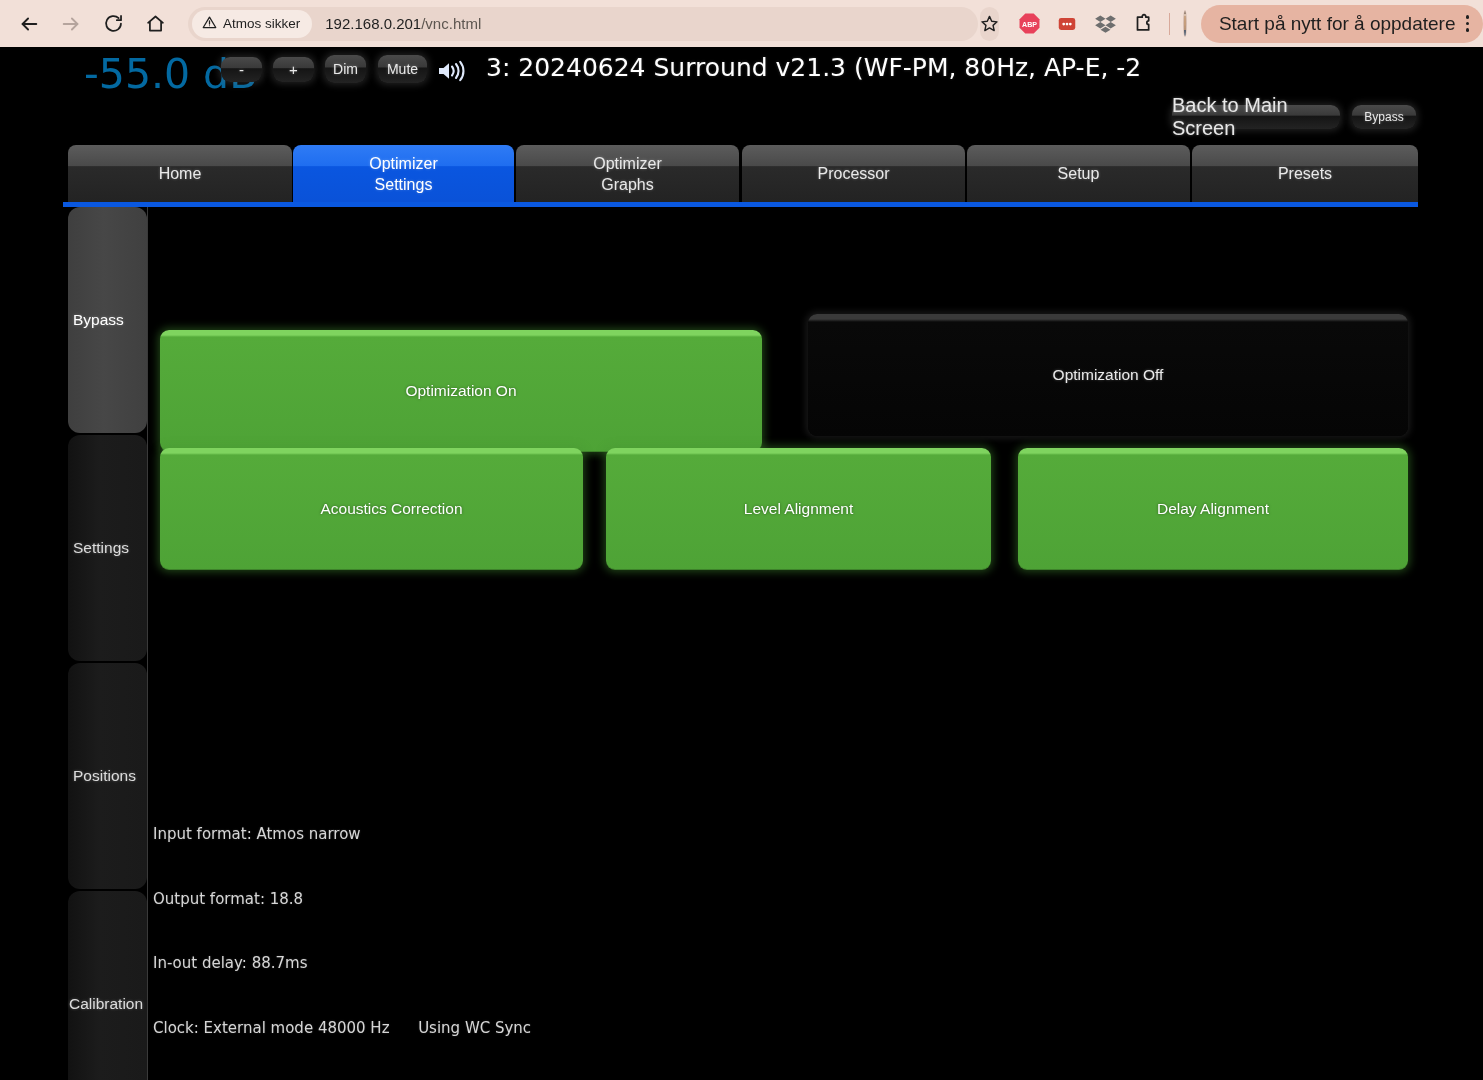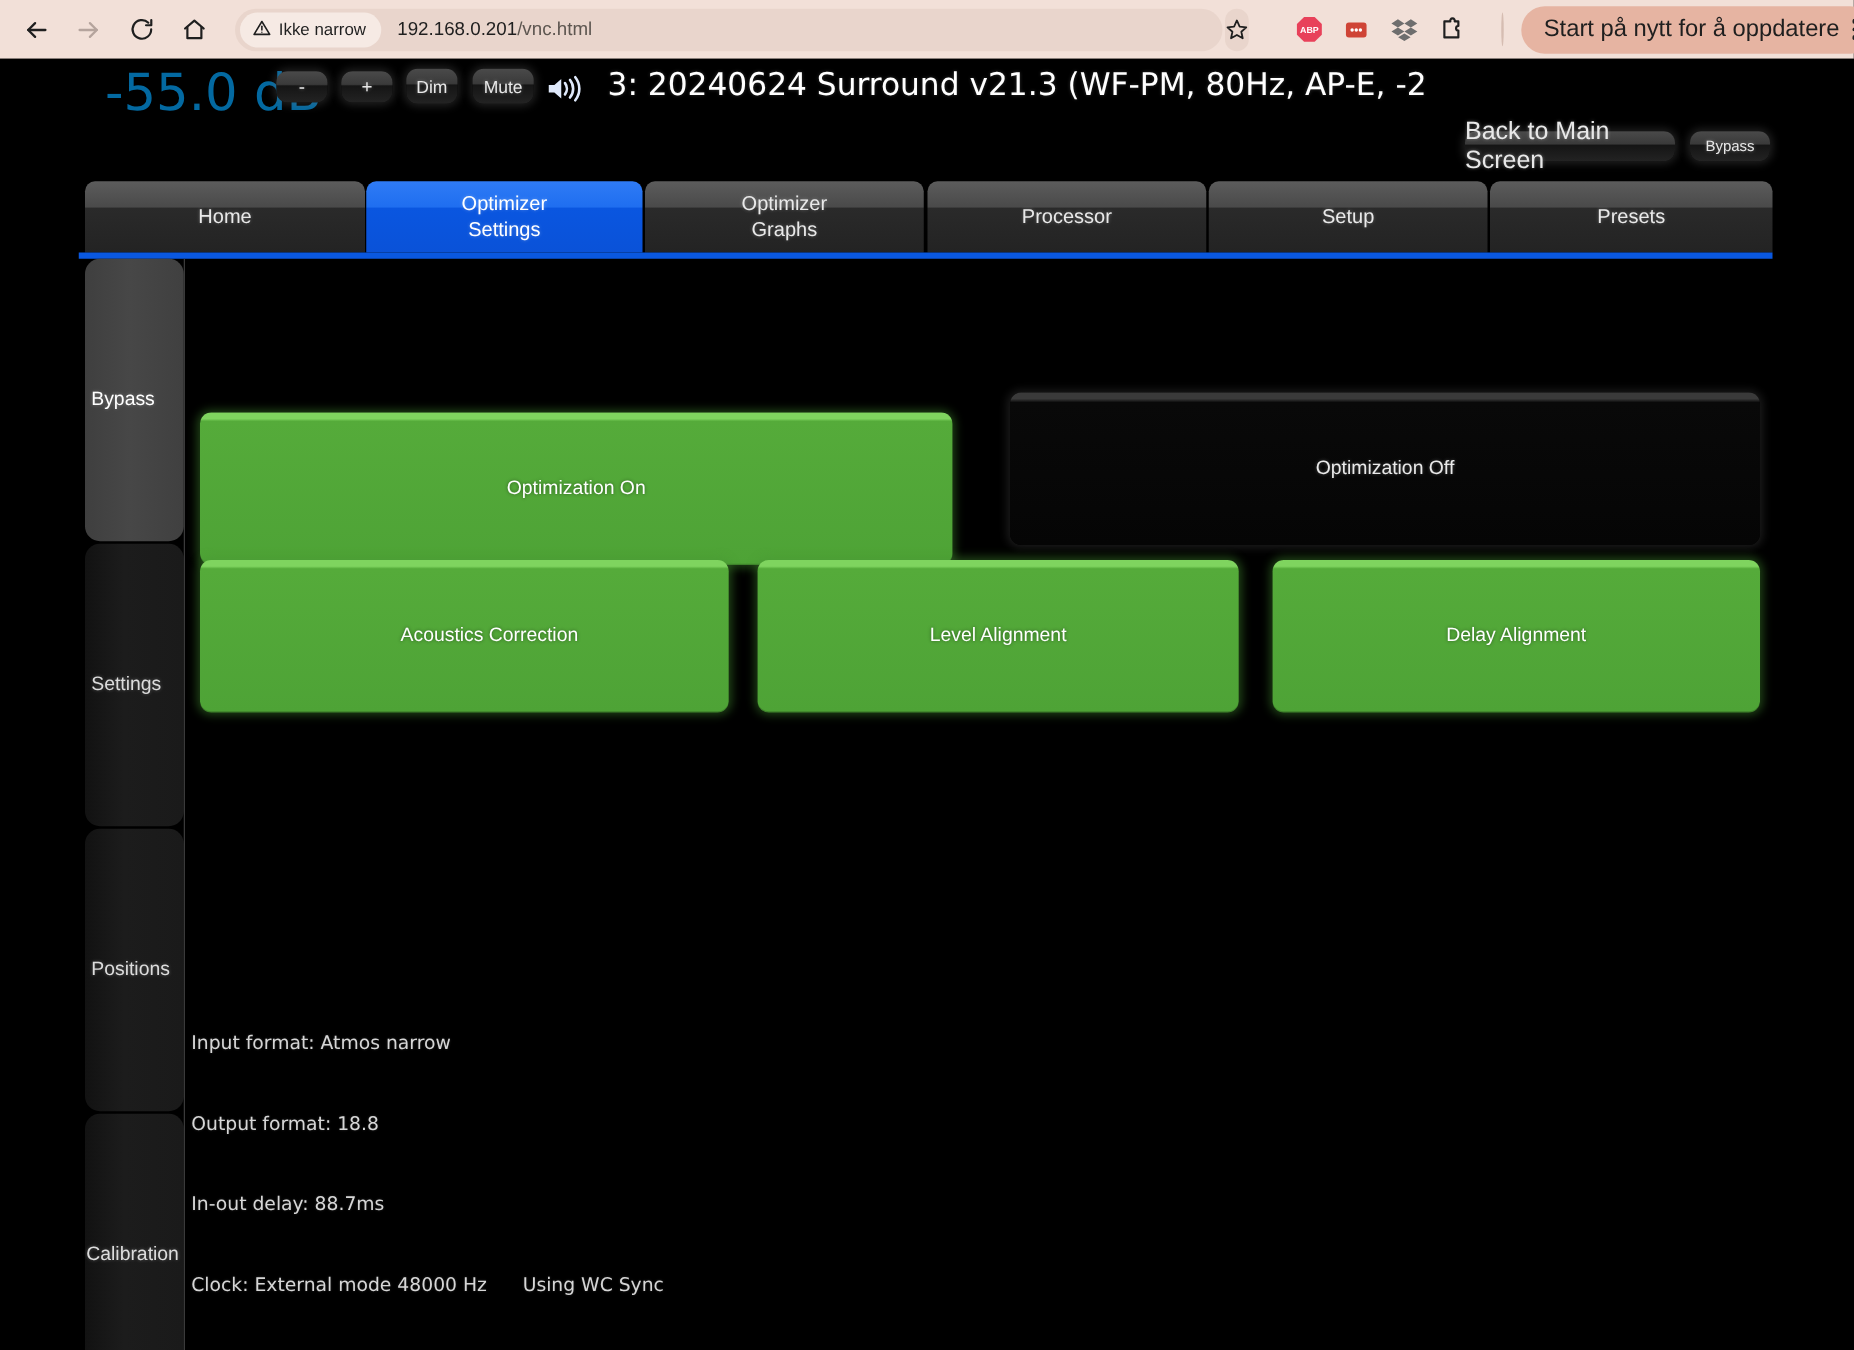--- a/index.html
+++ b/index.html
@@ -51,21 +51,21 @@
   }
   .url-text .host { color: #1f1f1f; }
   .url-text .path { color: #5d5650; }
 
   .star-btn {
     width: 56px; height: 34px; border-radius: 17px;
     background: #e9d5cc;
     display: flex; align-items: center; justify-content: center;
     margin-left: 2px;
   }
-  .ext-row { display: flex; align-items: center; gap: 14px; margin-left: 36px; }
+  .ext-row { display: flex; align-items: center; gap: 14px; margin-left: 18px; }
   .ext-icon { width: 24px; height: 24px; display:flex; align-items:center; justify-content:center; }
   .vert-div { width: 1px; height: 22px; background: #d8a99a; margin: 0 14px; }
   .avatar {
     width: 27px; height: 27px; border-radius: 50%;
     background: radial-gradient(circle at 50% 34%, #d9c2ae 0 32%, #6d5b4b 33% 58%, #cfd7e2 59% 100%);
     border: 1px solid #d6bdb2;
     overflow: hidden; position: relative;
   }
   .avatar::after {
     content:""; position:absolute; left:50%; top:58%;
@@ -241,21 +241,21 @@
 
   <div class="omnibox">
     <div class="sec-chip">
       <span>
         <svg width="15" height="15" viewBox="0 0 24 24" fill="none" stroke="#1f1f1f" stroke-width="2" stroke-linejoin="round">
             <path d="M12 3.5 22 20H2z"></path>
             <line x1="12" y1="9.5" x2="12" y2="14.5" stroke-linecap="round"></line>
             <circle cx="12" cy="17.2" r="0.9" fill="#1f1f1f" stroke="none"></circle>
           </svg>
       </span>
-      <span>Ikke narrow</span>
+      <span>Atmos sikker</span>
     </div>
     <div class="url-text">
       <span class="host">192.168.0.201</span><span class="path">/vnc.html</span>
     </div>
   </div>
 
   <div class="star-btn">
     <svg width="19" height="19" viewBox="0 0 24 24" fill="none" stroke="#1f1f1f" stroke-width="1.8" stroke-linejoin="round">
         <polygon points="12,3 14.8,9.2 21.5,9.9 16.5,14.4 17.9,21 12,17.6 6.1,21 7.5,14.4 2.5,9.9 9.2,9.2"></polygon>
       </svg>

